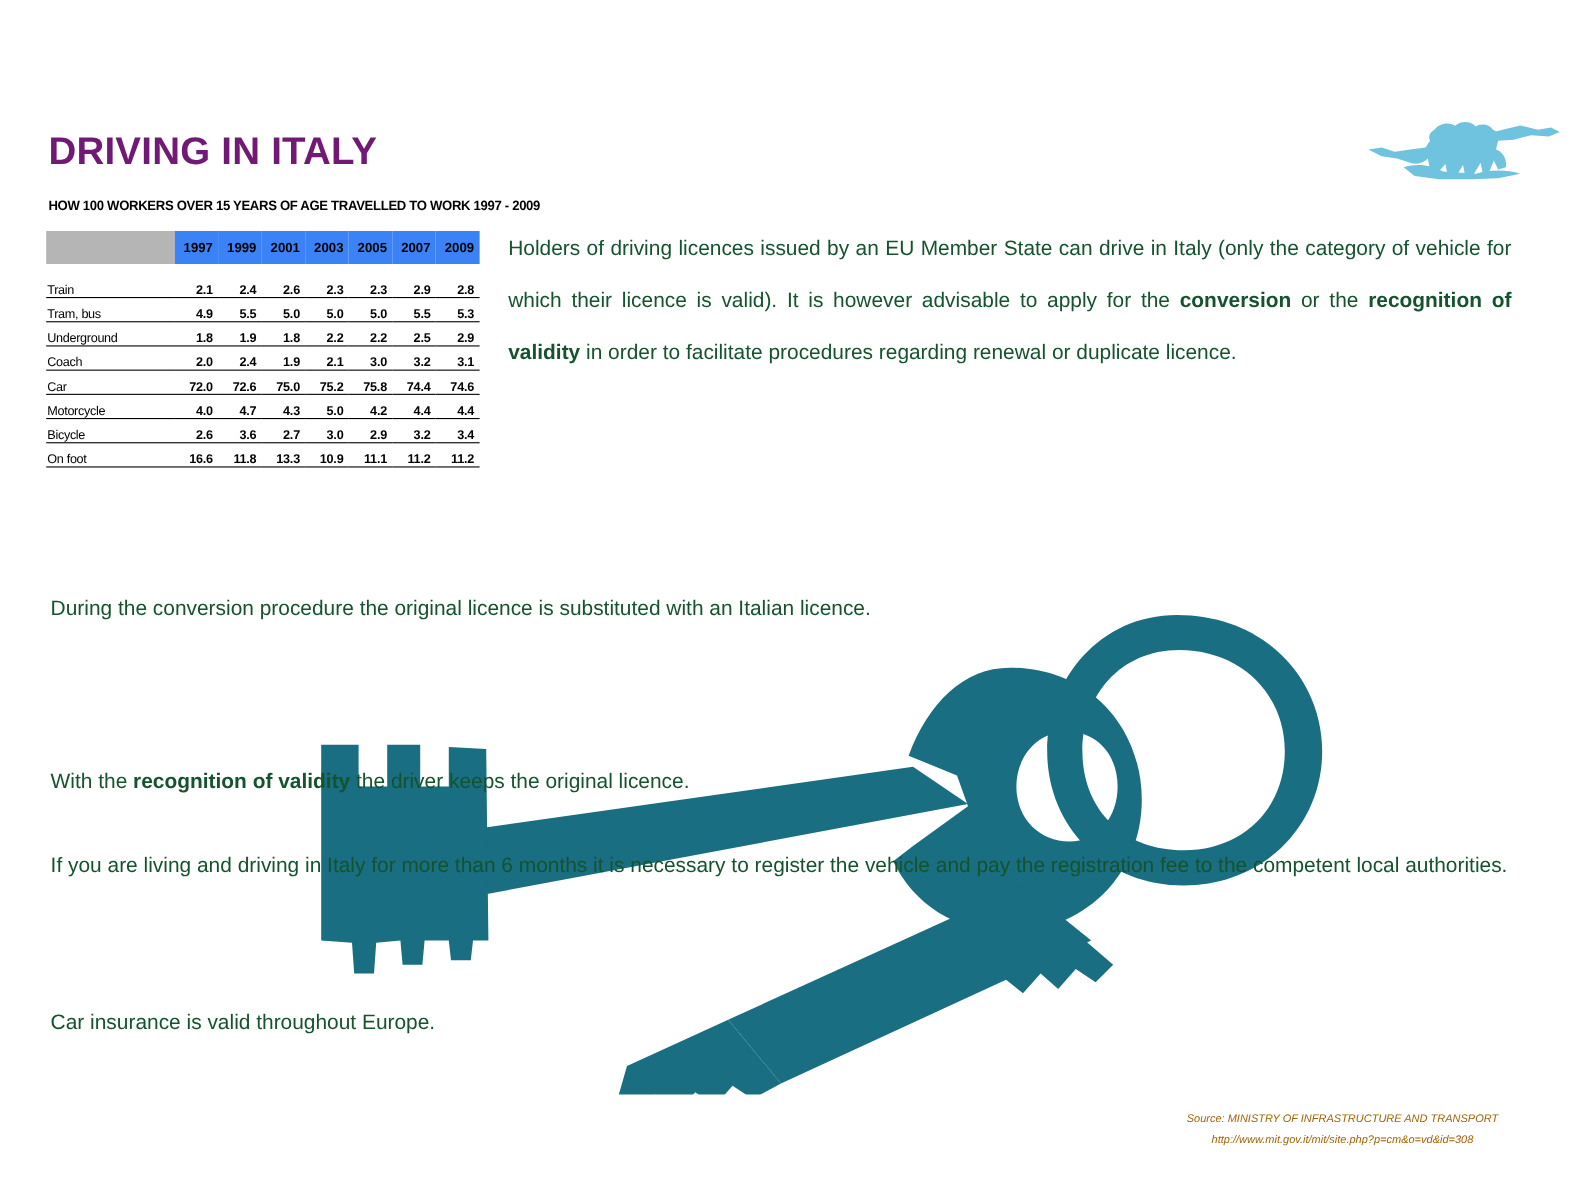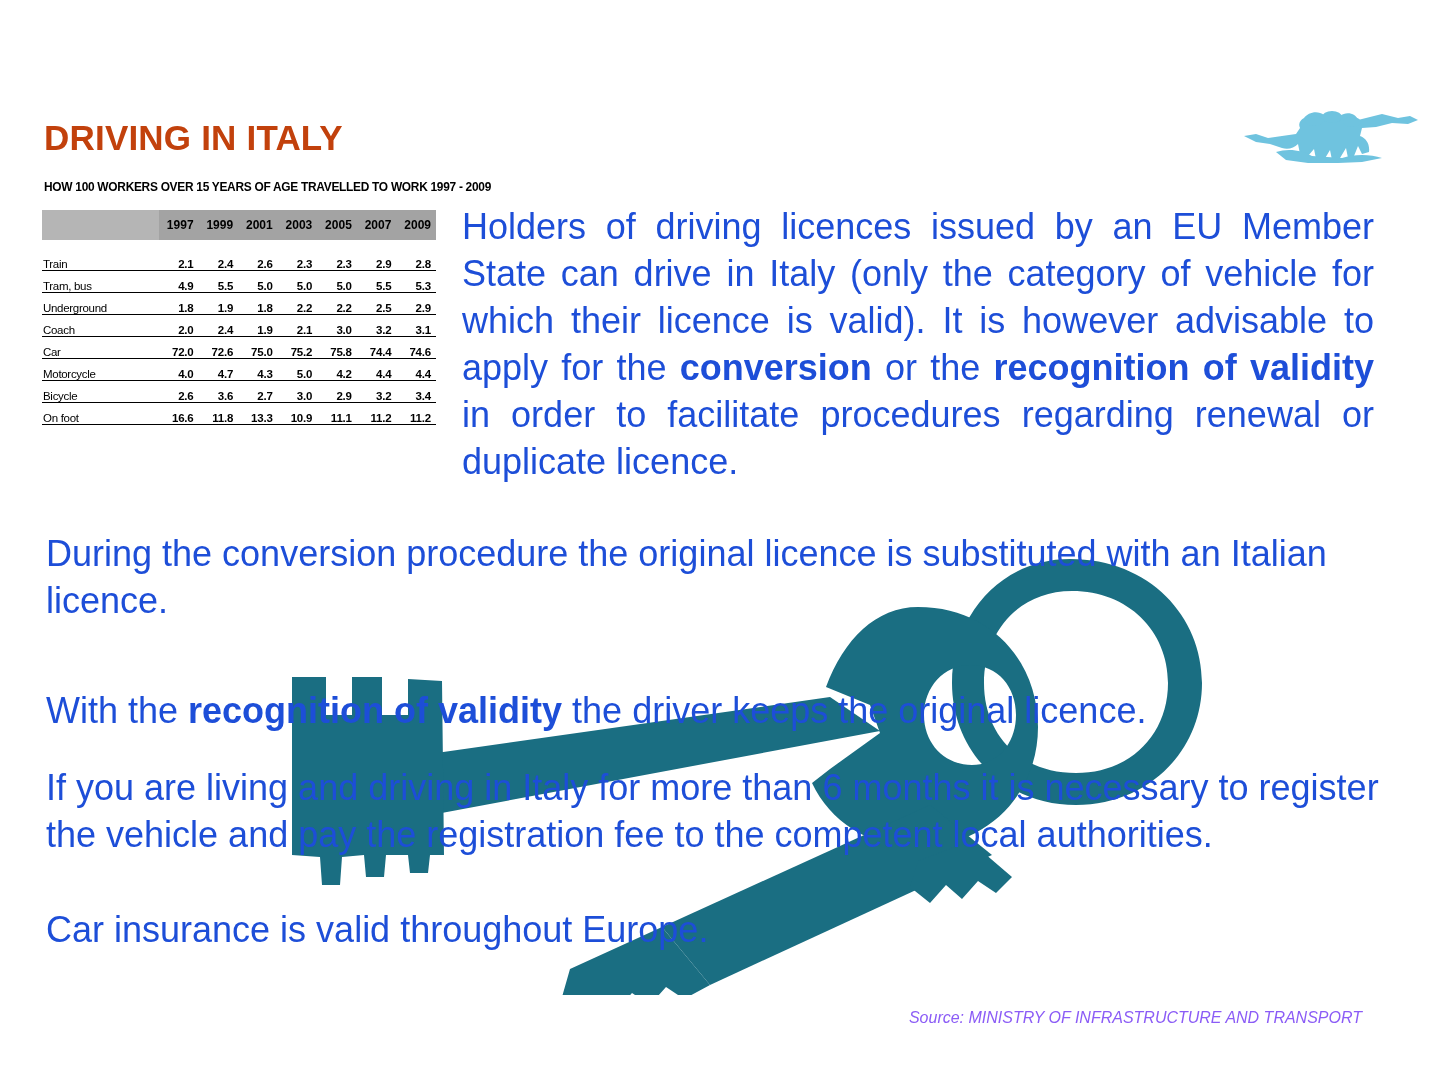--- a/index.html
+++ b/index.html
@@ -17,21 +17,21 @@
   }
 
   
   #slide-title {
     position: absolute;
     left: 44px;
     top: 118px;
     font-size: 35px;
     font-weight: bold;
     letter-spacing: 0.2px;
-    color: #c2410c;
+    color: #701a75;
     white-space: nowrap;
   }
 
   
   #brand-logo {
     position: absolute;
     right: 18px;
     top: 108px;
     width: 180px;
     height: 62px;
@@ -60,21 +60,21 @@
     width: 394px;
     margin-left: 8px;
     font-size: 11.5px;
     font-weight: bold;
     color: #000;
   }
   table.stats th, table.stats td {
     padding: 0;
   }
   table.stats thead th {
-    background: #a3a3a3;
+    background: #3b82f6;
     height: 30px;
     font-size: 12px;
     text-align: right;
     padding-right: 5px;
     vertical-align: middle;
   }
   table.stats thead th.corner {
     background: #b5b5b5;
     width: 112px;
   }
@@ -111,22 +111,22 @@
     height: 440px;
     z-index: 0;
     pointer-events: none;
   }
 
   
   .bodytext {
     position: absolute;
     z-index: 2;
     font-family: "Liberation Sans", sans-serif;
-    color: #1d4ed8;
-    font-size: 36px;
+    color: #14532d;
+    font-size: 19px;
     line-height: 47px;
   }
   #intro-paragraph {
     left: 462px;
     top: 203px;
     width: 912px;
     text-align: justify;
   }
   #paragraph-conversion {
     left: 46px;
@@ -152,23 +152,23 @@
   .bodytext b { font-weight: bold; }
 
   
   #source-footer {
     position: absolute;
     right: 78px;
     top: 1008px;
     text-align: center;
     font-family: "Liberation Sans", sans-serif;
     font-style: italic;
-    font-size: 16px;
+    font-size: 10px;
     line-height: 19px;
-    color: #8b5cf6;
+    color: #a16207;
     z-index: 2;
   }
 </style>
 </head>
 <body>
 
 <div id="slide-title">DRIVING IN ITALY</div>
 
 <div id="brand-logo">
   <svg viewBox="0 0 180 62" width="180" height="62" aria-hidden="true">
@@ -336,13 +336,14 @@
 <div class="bodytext" id="paragraph-conversion">During the conversion procedure the original licence is substituted with an Italian licence.</div>
 
 <div class="bodytext" id="paragraph-recognition"><span>With the </span><b>recognition of validity</b><span> the driver keeps the original licence.</span></div>
 
 <div class="bodytext" id="paragraph-registration">If you are living and driving in Italy for more than 6 months it is necessary to register the vehicle and pay the registration fee to the competent local authorities.</div>
 
 <div class="bodytext" id="paragraph-insurance">Car insurance is valid throughout Europe.</div>
 
 <div id="source-footer">
   <div>Source: MINISTRY OF INFRASTRUCTURE AND TRANSPORT</div>
+  <div>http://www.mit.gov.it/mit/site.php?p=cm&amp;o=vd&amp;id=308</div>
 </div>
 
 </body></html>

